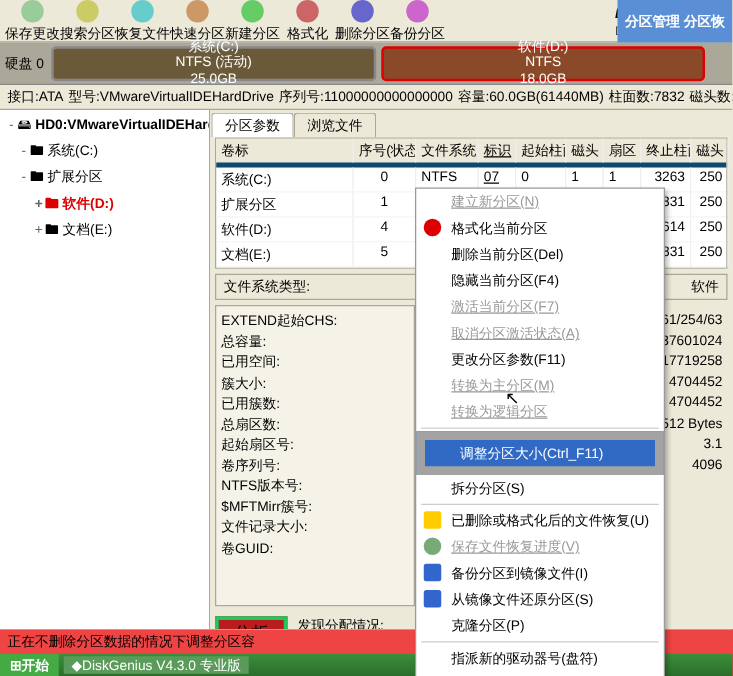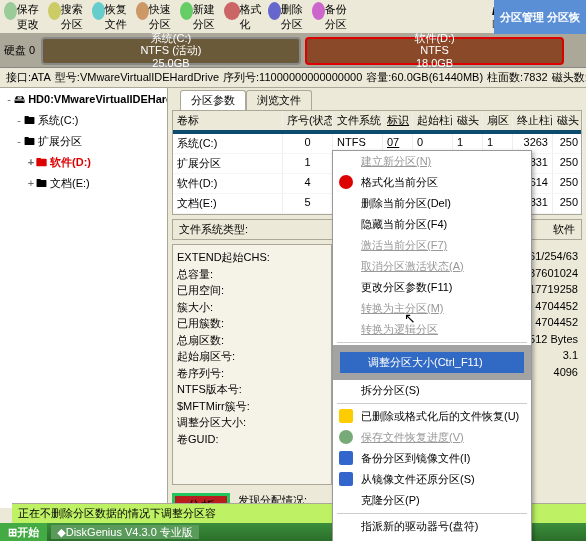--- a/index.html
+++ b/index.html
@@ -1,39 +1,39 @@
 <!DOCTYPE html>
 <html><head>
 <meta charset="utf-8">
 <style>
 * { margin:0; padding:0; box-sizing:border-box; font-family:"Microsoft YaHei","SimSun",sans-serif; font-size:11px; }
 body { width:586px; height:541px; background:#ece9d8; overflow:hidden; position:relative; }
 .toolbar { display:flex; background:#ece9d8; padding:2px 4px; height:34px; border-bottom:1px solid #aca899; align-items:center; }
-.tb-btn { display:flex; flex-direction:row; align-items:flex-start; width:44px; cursor:pointer; }
+.tb-btn { display:flex; flex-direction:column; align-items:center; width:44px; cursor:pointer; }
 .tb-icon { width:18px; height:18px; border-radius:50%; margin-bottom:1px; }
 .brand { margin-left:auto; display:flex; flex-direction:column; padding:0 6px; }
 .brand-main { font-size:15px; font-weight:bold; font-style:italic; }
 .brand-g { color:#d00; }
 .brand-sub { font-size:10px; color:#444; }
 .sidebanner { position:absolute; right:0; top:0; height:34px; background:#5a8fd6; color:#fff; font-weight:bold; font-size:12px; display:flex; flex-direction:column; justify-content:center; padding:0 6px; }
 .diskbar { display:flex; align-items:center; background:#aca899; padding:2px 4px; height:34px; border-bottom:1px solid #888; gap:6px; }
 .diskbar label { font-size:11px; }
 .partbox { flex:1; height:28px; display:flex; gap:4px; }
 .pc { border:2px solid #888; border-radius:4px; color:#fff; text-align:center; font-size:10px; line-height:1.1; display:flex; flex-direction:column; justify-content:center; }
 .pc-c { background:#6b5a3a; flex:0 0 48%; }
 .pc-d { background:#8a4a2a; border-color:#d00; flex:0 0 48%; }
 .infobar { display:flex; padding:2px 6px; background:#ece9d8; border-bottom:1px solid #aca899; font-size:11px; gap:4px; overflow:hidden; white-space:nowrap; }
 .main { display:flex; height:420px; }
 .tree { width:168px; overflow:auto; background:#fff; border-right:1px solid #aca899; padding:2px; }
 .tree-item { padding:1px 2px; white-space:nowrap; }
 .tree-icon { display:inline-block; width:10px; text-align:center; color:#666; }
 .tree-drive { color:#000; }
 .tree-sw { color:#d00; font-weight:bold; }
 .right { flex:1; display:flex; flex-direction:column; background:#ece9d8; overflow:hidden; }
-.tabs { display:flex; padding:2px 12px 0; }
+.tabs { display:flex; padding:2px 1px 0; }
 .tab { padding:2px 10px; background:#ece9d8; border:1px solid #aca899; border-bottom:none; border-radius:3px 3px 0 0; font-size:11px; }
 .tab.active { background:#fff; }
 .grid { background:#fff; border:1px solid #aca899; margin:0 4px; font-size:11px; }
 .grid-head { display:flex; background:#ece9d8; border-bottom:4px solid #0c4a6e; }
 .grid-head div, .grid-row div { padding:2px 4px; border-right:1px solid #eee; overflow:hidden; white-space:nowrap; }
 .grid-row { display:flex; border-bottom:1px solid #f5f5f5; }
 .col-name { flex:0 0 110px; }
 .col-seq { flex:0 0 50px; text-align:center; }
 .col-fs { flex:0 0 50px; }
 .col-id { flex:0 0 30px;text-decoration:underline; }
@@ -52,21 +52,21 @@
 .ctx-item.gray { color:#999;text-decoration:underline; }
 .ctx-item.hl { background:#316ac5; color:#fff; border:7px solid #a3a3a3; }
 .ctx-sep { border-top:1px solid #ccc; margin:2px 4px; }
 .ctx-icon { position:absolute; left:6px; top:3px; width:14px; height:14px; }
 .ci-red { background:#d00; border-radius:50%; }
 .ci-yellow { background:#fc0; border-radius:2px; }
 .ci-green { background:#7a7; border-radius:50%; }
 .ci-blue { background:#36c; border-radius:2px; }
 .btnrow { margin:4px; display:flex; gap:8px; }
 .btn { padding:2px 12px; background:#b91c1c; border:3px solid #22c55e; font-size:14px; }
-.footer { position:absolute; bottom:18px; left:12px; right:0; padding:2px 6px; background:#bef264; border-top:1px solid #aca899; font-size:11px; }
+.footer { position:absolute; bottom:18px; left:0; right:0; padding:2px 6px; background:#ef4444; border-top:1px solid #aca899; font-size:11px; }
 .taskbar { position:absolute; bottom:0; left:0; right:0; height:18px; background:linear-gradient(#3c8e3c,#2a6e2a); display:flex; align-items:center; color:#fff; font-size:11px; }
 .start { background:#4a4; padding:0 8px; height:100%; display:flex; align-items:center; font-weight:bold; }
 .tb-item { background:#5a9a5a; margin-left:4px; padding:0 6px; height:14px; display:flex; align-items:center; }
 .cursor { position:absolute; left:404px; top:310px; font-size:14px; color:#000; z-index:200; pointer-events:none; }
 </style>
 </head>
 <body>
 
 <div class="toolbar">
   <div class="tb-btn">
@@ -219,21 +219,21 @@
           <div>总容量:</div>
           <div>已用空间:</div>
           <div>簇大小:</div>
           <div>已用簇数:</div>
           <div>总扇区数:</div>
           <div>起始扇区号:</div>
           <div></div>
           <div>卷序列号:</div>
           <div>NTFS版本号:</div>
           <div>$MFTMirr簇号:</div>
-          <div>调整分区大小:</div>
+          <div>文件记录大小:</div>
           <div>卷GUID:</div>
         </div>
       <div class="stats" style="flex:0 0 70px;text-align:right" id="stats-mid">
           <div>&nbsp;</div>
           <div>&nbsp;</div>
           <div>&nbsp;</div>
           <div>&nbsp;</div>
           <div>&nbsp;</div>
           <div>&nbsp;</div>
           <div>&nbsp;</div>

